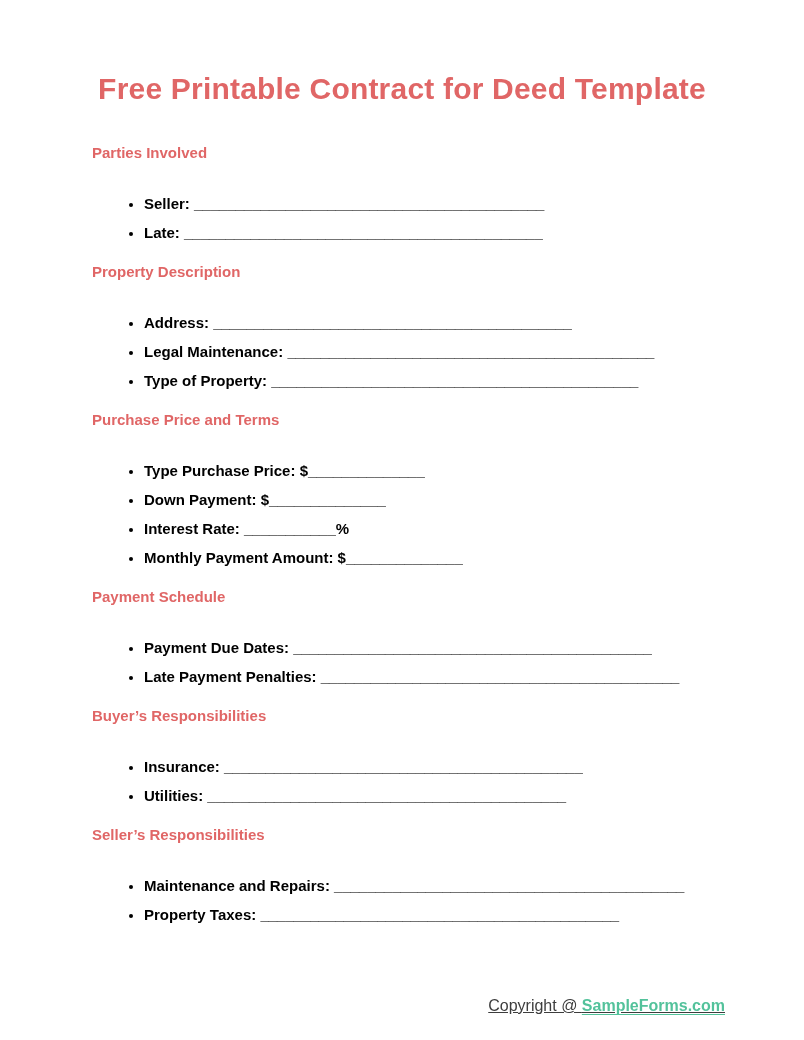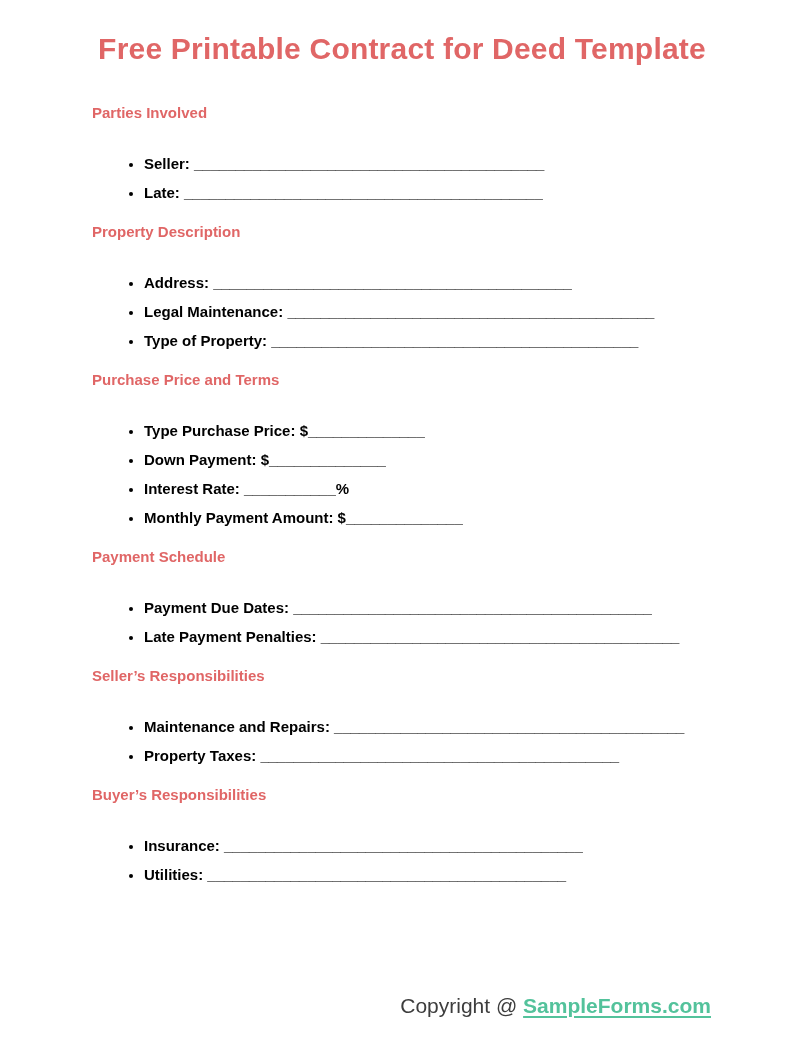--- a/index.html
+++ b/index.html
@@ -8,21 +8,21 @@
     padding: 0;
     background: #ffffff;
   }
   .page {
     position: relative;
     width: 804px;
     height: 1040px;
     margin: 0 auto;
     background: #ffffff;
     box-sizing: border-box;
-    padding: 32px 92px 0 92px;
+    padding: 72px 92px 0 92px;
     overflow: hidden;
     font-family: "Liberation Sans", sans-serif;
   }
   .doc-title {
     margin: 0;
     text-align: center;
     font-size: 30px;
     line-height: 34px;
     font-weight: bold;
     color: var(--heading-color, #e06666);
@@ -52,27 +52,28 @@
   }
   .item::marker {
     color: var(--text-color, #000000);
     font-size: 13px;
   }
   .blank {
     letter-spacing: 0;
   }
   .footer {
     position: absolute;
-    right: 93px;
+    right: 79px;
     bottom: 24px;
-    font-size: 21px;
+    font-size: 16px;
     line-height: 20px;
     color: var(--footer-color, #3d3d3d);
     font-weight: normal;
     white-space: nowrap;
+    text-decoration: underline;
   }
   .brand-link {
     color: var(--brand-color, #53c29b);
     font-weight: bold;
     text-decoration: underline;
     text-decoration-color: var(--brand-color, #53c29b);
     text-underline-offset: 3px;
     cursor: pointer;
   }
 </style>
@@ -120,34 +121,34 @@
   <section class="section">
     <h2 class="section-heading">Payment Schedule</h2>
     <ul class="item-list">
   <li class="item"><span class="label">Payment Due Dates: </span><span class="prefix"></span><span class="blank">___________________________________________</span><span class="suffix"></span></li>
 
   <li class="item"><span class="label">Late Payment Penalties: </span><span class="prefix"></span><span class="blank">___________________________________________</span><span class="suffix"></span></li>
 </ul>
   </section>
 
   <section class="section">
+    <h2 class="section-heading">Buyer’s Responsibilities</h2>
+    <ul class="item-list">
+  <li class="item"><span class="label">Insurance: </span><span class="prefix"></span><span class="blank">___________________________________________</span><span class="suffix"></span></li>
+
+  <li class="item"><span class="label">Utilities: </span><span class="prefix"></span><span class="blank">___________________________________________</span><span class="suffix"></span></li>
+</ul>
+  </section>
+
+  <section class="section">
     <h2 class="section-heading">Seller’s Responsibilities</h2>
     <ul class="item-list">
   <li class="item"><span class="label">Maintenance and Repairs: </span><span class="prefix"></span><span class="blank">__________________________________________</span><span class="suffix"></span></li>
 
   <li class="item"><span class="label">Property Taxes: </span><span class="prefix"></span><span class="blank">___________________________________________</span><span class="suffix"></span></li>
-</ul>
-  </section>
-
-  <section class="section">
-    <h2 class="section-heading">Buyer’s Responsibilities</h2>
-    <ul class="item-list">
-  <li class="item"><span class="label">Insurance: </span><span class="prefix"></span><span class="blank">___________________________________________</span><span class="suffix"></span></li>
-
-  <li class="item"><span class="label">Utilities: </span><span class="prefix"></span><span class="blank">___________________________________________</span><span class="suffix"></span></li>
 </ul>
   </section>
 </div>
 
   <div class="footer">
     <span>Copyright @ </span><a class="brand-link">SampleForms.com</a>
   </div>
 
 </div>
 

